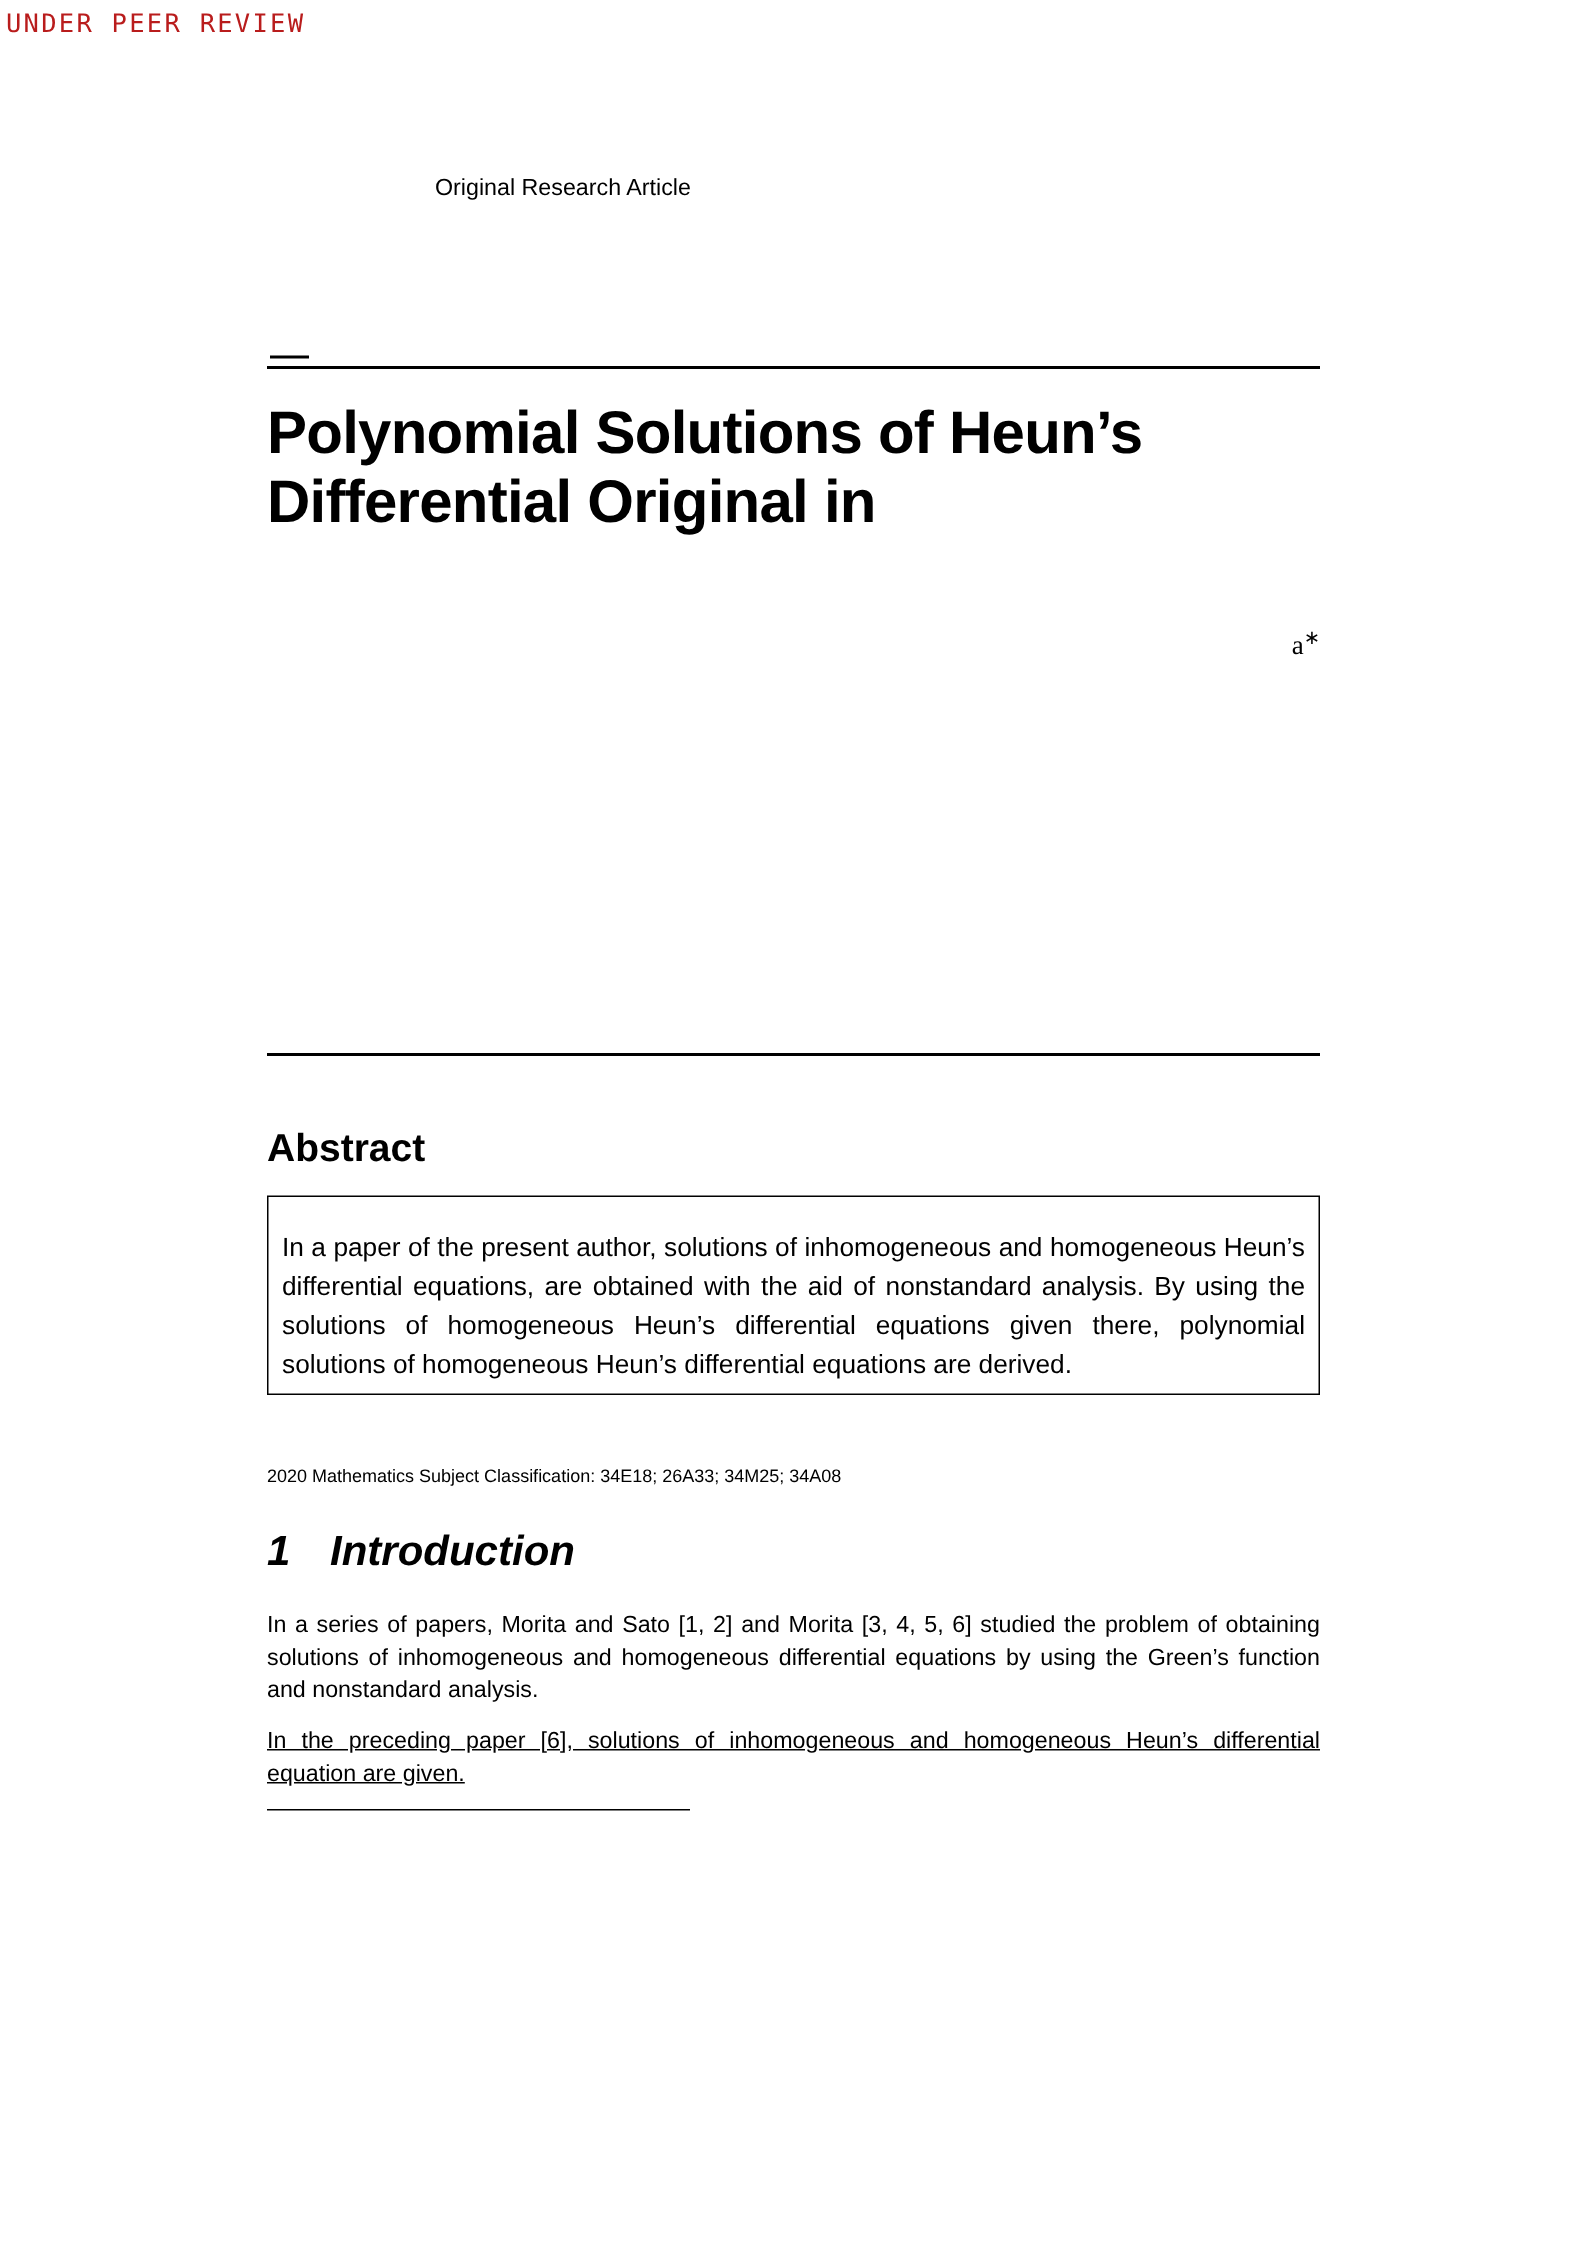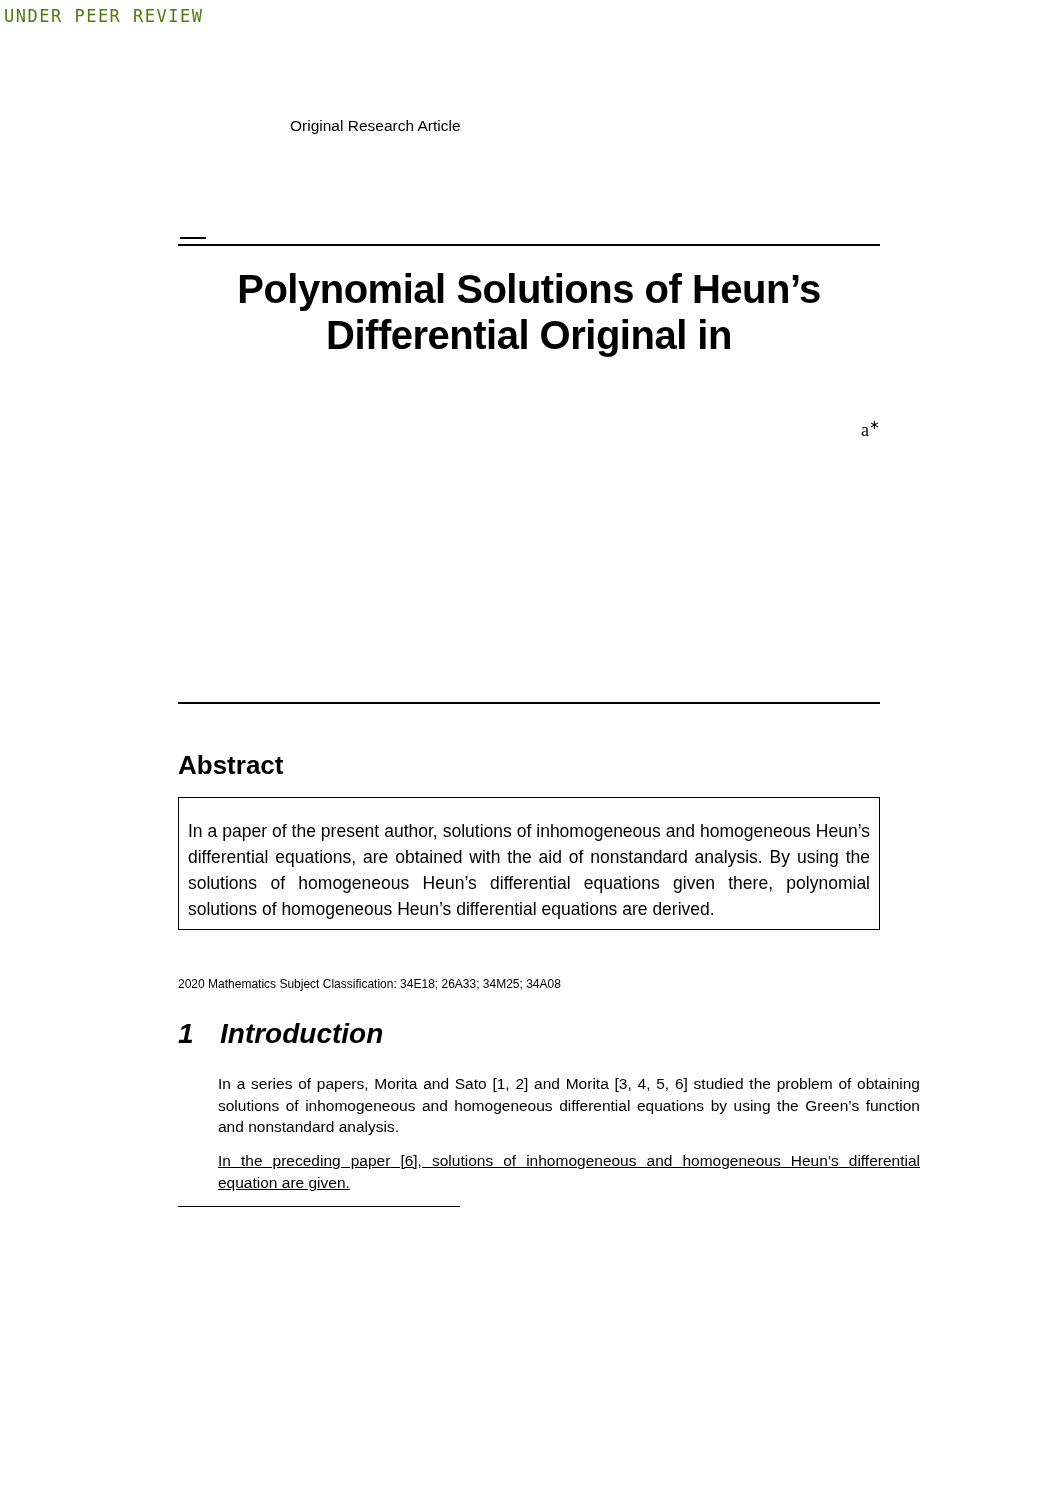--- a/index.html
+++ b/index.html
@@ -16,21 +16,21 @@
     font-family: "Liberation Sans", sans-serif;
     overflow: hidden;
   }
   .review-banner {
     position: absolute;
     left: 4px;
     top: 6px;
     font-family: "DejaVu Sans Mono", "Liberation Mono", monospace;
     font-size: 17px;
     letter-spacing: 1.5px;
-    color: #4d7c0f;
+    color: #b91c1c;
     white-space: nowrap;
   }
   .article-type {
     position: absolute;
     left: 290px;
     top: 117px;
     font-size: 15.5px;
   }
   .rule {
     position: absolute;
@@ -47,21 +47,21 @@
     top: 237px;
     width: 26px;
     height: 2px;
     background: #000000;
   }
   .title-block {
     position: absolute;
     left: 178px;
     top: 266px;
     width: 702px;
-    text-align: center;
+    text-align: left;
     font-weight: 700;
     font-size: 40px;
     line-height: 46px;
     letter-spacing: -0.5px;
   }
   .title-block span { display: block; }
   .author-mark {
     position: absolute;
     left: 178px;
     top: 420px;
@@ -124,21 +124,20 @@
     display: inline-block;
     width: 42px;
   }
   .body-para {
     position: absolute;
     left: 178px;
     width: 702px;
     font-size: 15.5px;
     line-height: 21.5px;
     text-align: justify;
-    margin-left: 40px;
   }
   .para-1 { top: 1073px; }
   .para-2 { top: 1150px; text-decoration: underline; }
   .footnote-rule {
     position: absolute;
     left: 178px;
     top: 1206px;
     width: 282px;
     height: 1px;
     background: #000000;

